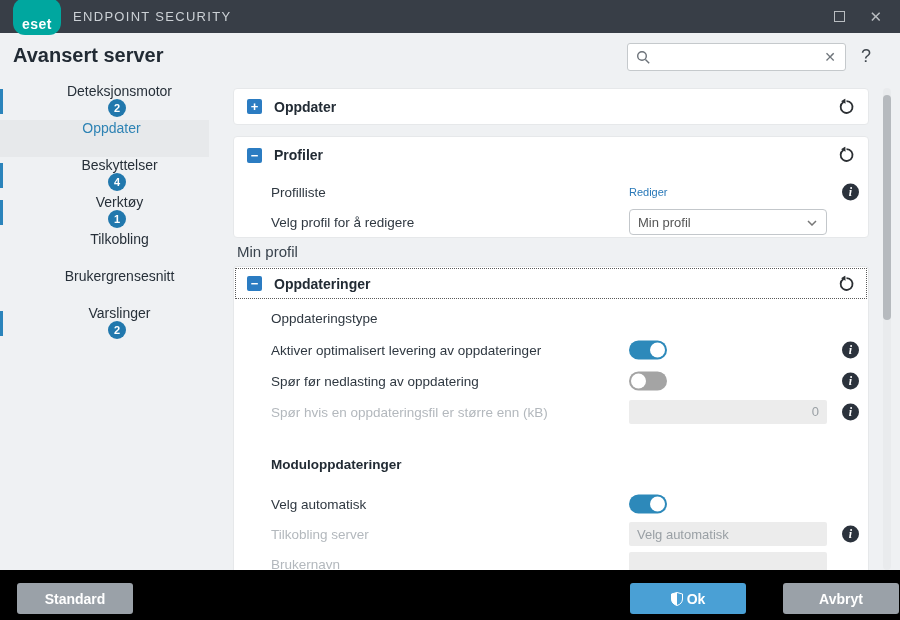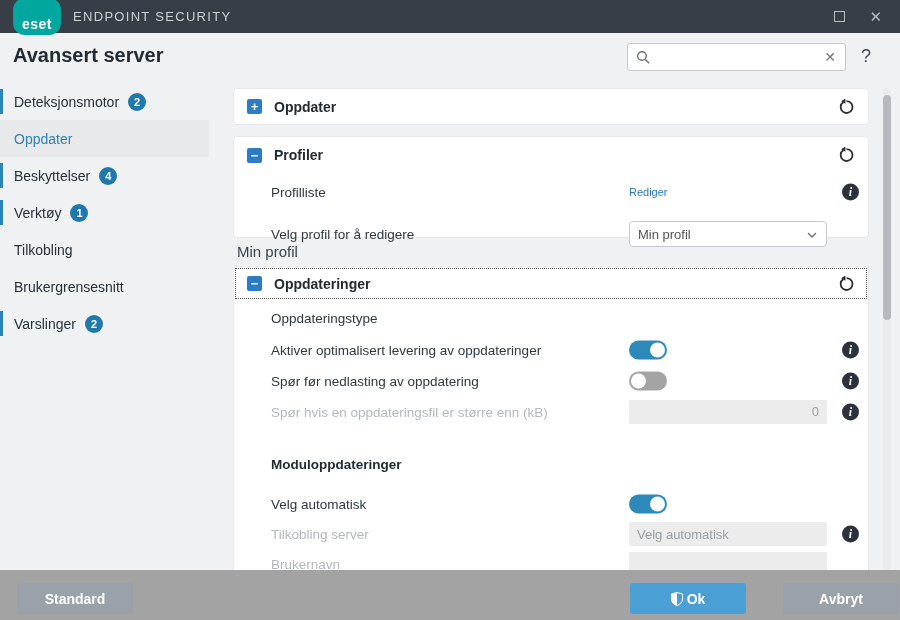--- a/index.html
+++ b/index.html
@@ -32,21 +32,21 @@
     background:#fff; border:1px solid #c5c9cc; border-radius:3px;
     display:flex; align-items:center;
   }
   .search input { flex:1; border:none; outline:none; font-size:13px; min-width:0; background:transparent; margin-left:6px; }
   .search svg { margin-left:8px; flex:0 0 auto; }
   .clear-x { color:#6f757b; margin-right:9px; font-size:14px; cursor:pointer; }
   .help { position:absolute; left:861px; top:46px; font-size:18px; color:#3f464d; }
 
   
   .sidebar { position:absolute; left:0; top:83px; width:225px; }
-  .nav-item { position:relative; height:37px; display:flex; align-items:center; cursor:pointer; }
+  .nav-item { position:relative; height:37px; display:flex; align-items:center; cursor:pointer;flex-direction:column; }
   .nav-item .accent { position:absolute; left:0; top:6px; width:3px; height:25px; background:#2b84bb; }
   .nav-label { margin-left:14px; font-size:14px; color:#273039; }
   .nav-item.selected { background:#e7e9eb; width:209px; }
   .nav-item.selected .nav-label { color:#2e83b4; }
   .badge {
     margin-left:9px; min-width:18px; height:18px; border-radius:9px;
     background:#2178ad; color:#fff; font-size:11px; font-weight:bold;
     display:flex; align-items:center; justify-content:center; padding:0 2px;
   }
 
@@ -99,21 +99,21 @@
   .subhead { position:relative; height:20px; margin-top:30px; }
   .subhead span { position:absolute; left:37px; font-size:13.5px; font-weight:bold; color:#222b34; }
 
   .focus-outline { outline:1px dotted #5a5a5a; outline-offset:-2px; }
 
   
   .scrollbar { position:absolute; left:883px; top:88px; width:8px; height:482px; background:#e9ebed; border-radius:4px; }
   .scroll-thumb { position:absolute; left:0; top:7px; width:8px; height:225px; background:#b6babe; border-radius:4px; }
 
   
-  .footer { position:absolute; left:0; bottom:0; width:900px; height:50px; background:#a3a3a3; }
+  .footer { position:absolute; left:0; bottom:0; width:900px; height:50px; background:#000000; }
   .btn {
     position:absolute; top:13px; height:31px; width:116px; border-radius:3px;
     color:#fff; font-size:14px; font-weight:bold;
     display:flex; align-items:center; justify-content:center; cursor:pointer;
     font-family:"Liberation Sans", sans-serif;
   }
   .btn.gray { background:#9aa1a8; }
   .btn.blue { background:#4aa0d5; }
   .btn.blue svg { margin-right:4px; }
 </style>
@@ -194,21 +194,21 @@
         <path d="M5.2 3.2 A5.6 5.6 0 1 0 8 2.4" fill="none" stroke="#2b2f33" stroke-width="1.7"></path>
         <path d="M6.9 0 L2.9 2.7 L7.1 4.9 Z" fill="#2b2f33"></path>
       </svg>
     </span>
   </div>
   <div class="row" style="height:30px; margin-top:4px;">
     <span class="row-label">Profilliste</span>
     <span class="ctrl link">Rediger</span>
     <span class="info-icon">i</span>
   </div>
-  <div class="row" style="height:30px;margin-top:12px;">
+  <div class="row" style="height:30px;">
     <span class="row-label">Velg profil for å redigere</span>
     <div class="ctrl dropdown">
       <span>Min profil</span>
       <svg class="chev" width="10" height="6" viewBox="0 0 10 6">
         <path d="M1 1 L5 5 L9 1" fill="none" stroke="#777" stroke-width="1.5"></path>
       </svg>
     </div>
   </div>
 </div>
 

